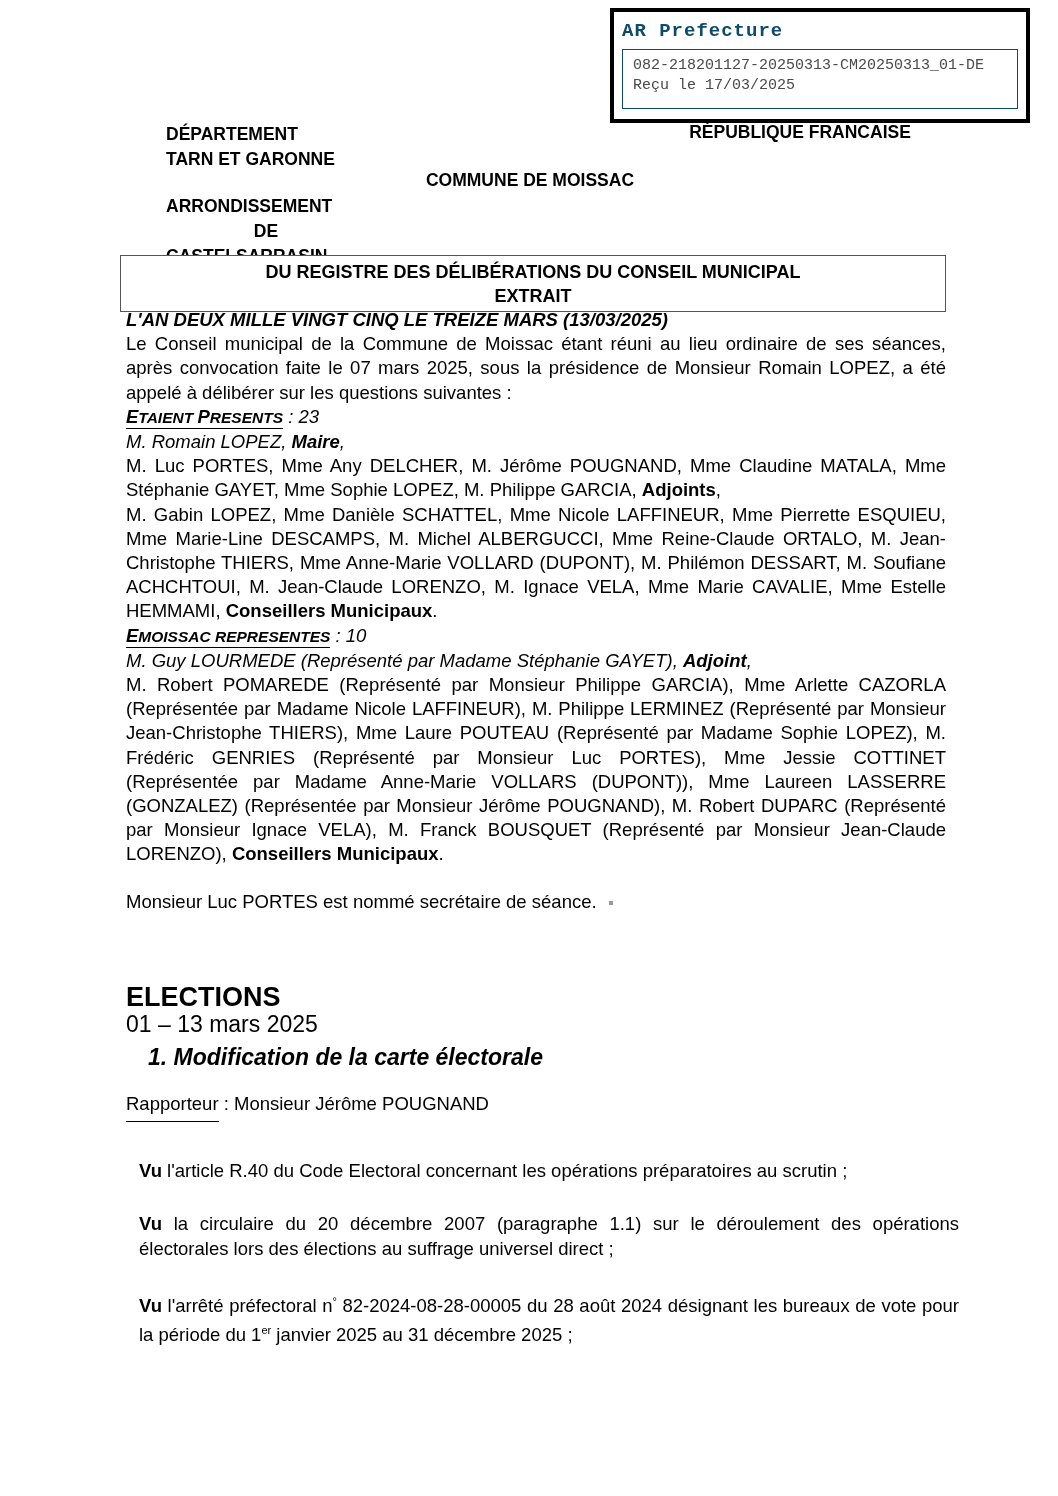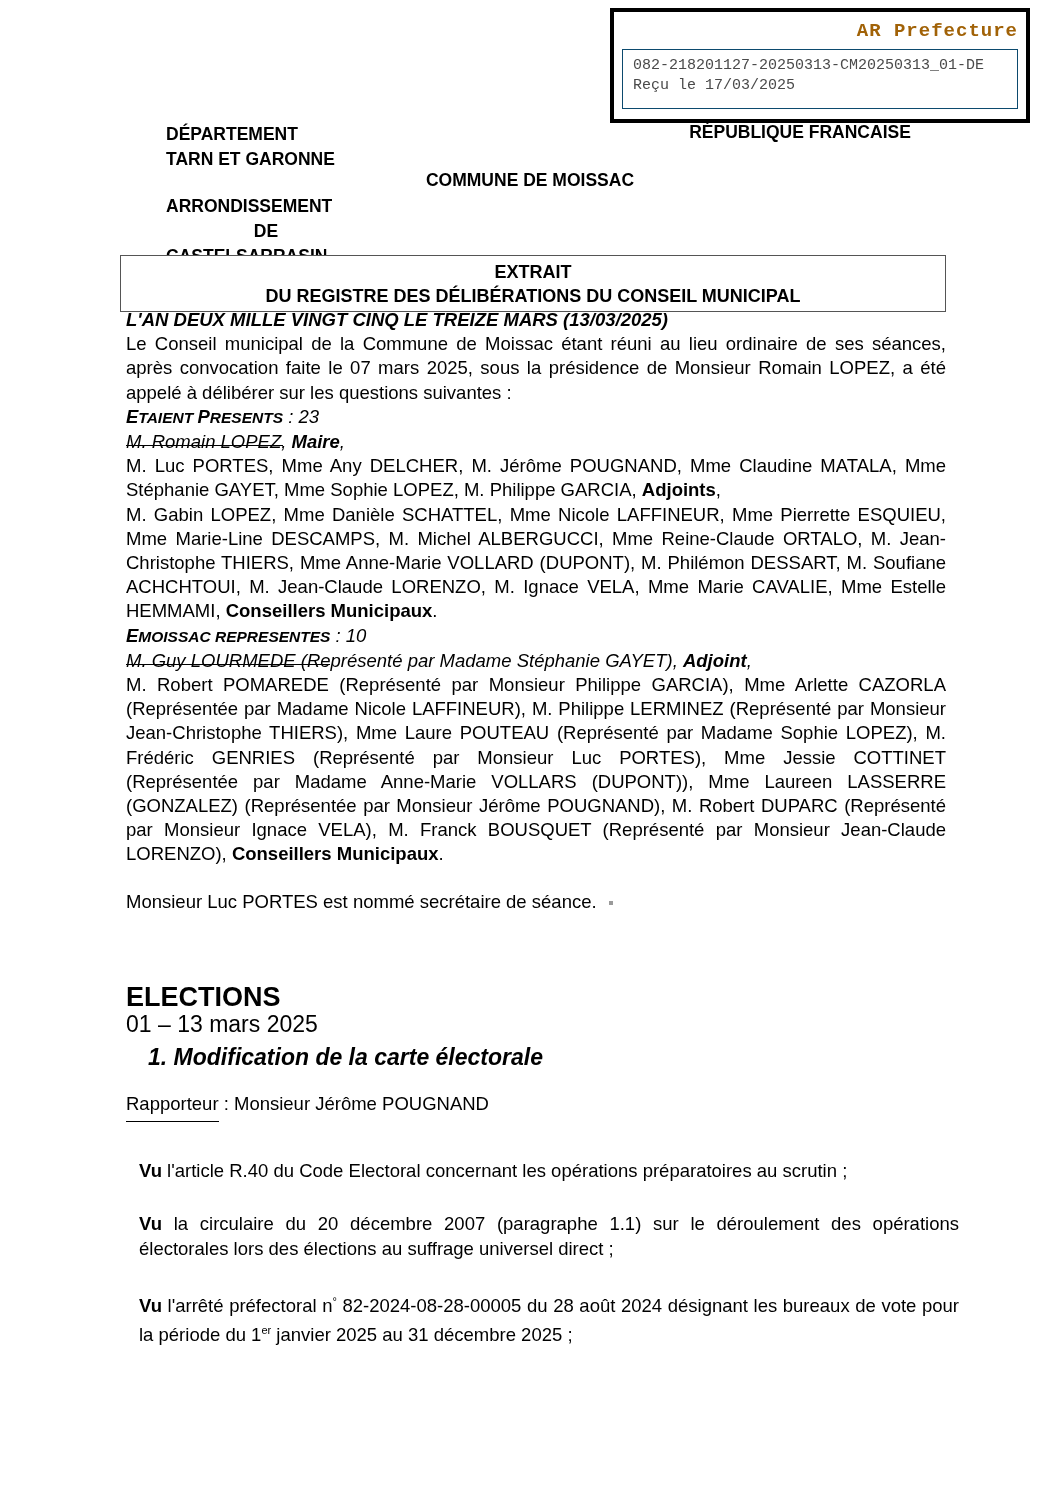--- a/index.html
+++ b/index.html
@@ -27,24 +27,24 @@
     width: 420px;
     border: 4px solid #000000;
     background: #ffffff;
     box-sizing: border-box;
     padding: 6px 8px 10px 8px;
   }
   .stamp-title {
     font-family: "Liberation Mono", monospace;
     font-weight: bold;
     font-size: 19px;
-    text-align: right;
+    text-align: left;
     letter-spacing: 1px;
     padding: 2px 0 7px 0;
-    color: #a16207;
+    color: #0c4a6e;
   }
   .stamp-box {
     border: 1px solid #0c4a6e;
     padding: 6px 8px 12px 10px;
     background: #ffffff;
   }
   .stamp-line {
     font-family: "Liberation Mono", monospace;
     font-size: 15px;
     line-height: 20px;
@@ -126,21 +126,21 @@
   .nojust { text-align: center; font-style: italic; }
   .bold { font-weight: bold; }
   .lead {
     font-weight: bold;
     font-size: 18.5px;
   }
   .smallcaps-label {
     display: inline;
     font-weight: bold;
     border-bottom: 1.5px solid #000;
-    padding-bottom: 18px;
+    padding-bottom: 1px;
     margin-top: 24px;
   }
   .smallcaps-label .big { font-size: 18.5px; }
   .smallcaps-label .sm { font-size: 15.5px; }
 
   
   .secretary {
     position: absolute;
     left: 126px;
     top: 890px;
@@ -227,22 +227,22 @@
     <div class="l">ARRONDISSEMENT</div>
     <div class="l ctr">DE</div>
     <div class="l">CASTELSARRASIN</div>
   </div>
 
   <div class="hdr-rf">RÉPUBLIQUE FRANCAISE</div>
 
   <div class="hdr-commune">COMMUNE DE MOISSAC</div>
 
   <div class="extrait">
+    <div>DU REGISTRE DES DÉLIBÉRATIONS DU CONSEIL MUNICIPAL</div>
     <div>EXTRAIT</div>
-    <div>DU REGISTRE DES DÉLIBÉRATIONS DU CONSEIL MUNICIPAL</div>
   </div>
 
   <div class="body">
     <p class="lead nojust">L'AN DEUX MILLE VINGT CINQ LE TREIZE MARS (13/03/2025)</p>
     <p>Le Conseil municipal de la Commune de Moissac étant réuni au lieu ordinaire de ses séances, après convocation faite le 07 mars 2025, sous la présidence de Monsieur Romain LOPEZ, a été appelé à délibérer sur les questions suivantes :</p>
 
     <p class="nojust"><span class="smallcaps-label"><span class="big">E</span><span class="sm">TAIENT </span><span class="big">P</span><span class="sm">RESENTS</span></span><span> : 23</span></p>
 
     <p class="nojust"><span>M. Romain LOPEZ, </span><span class="bold">Maire</span><span>,</span></p>
 

